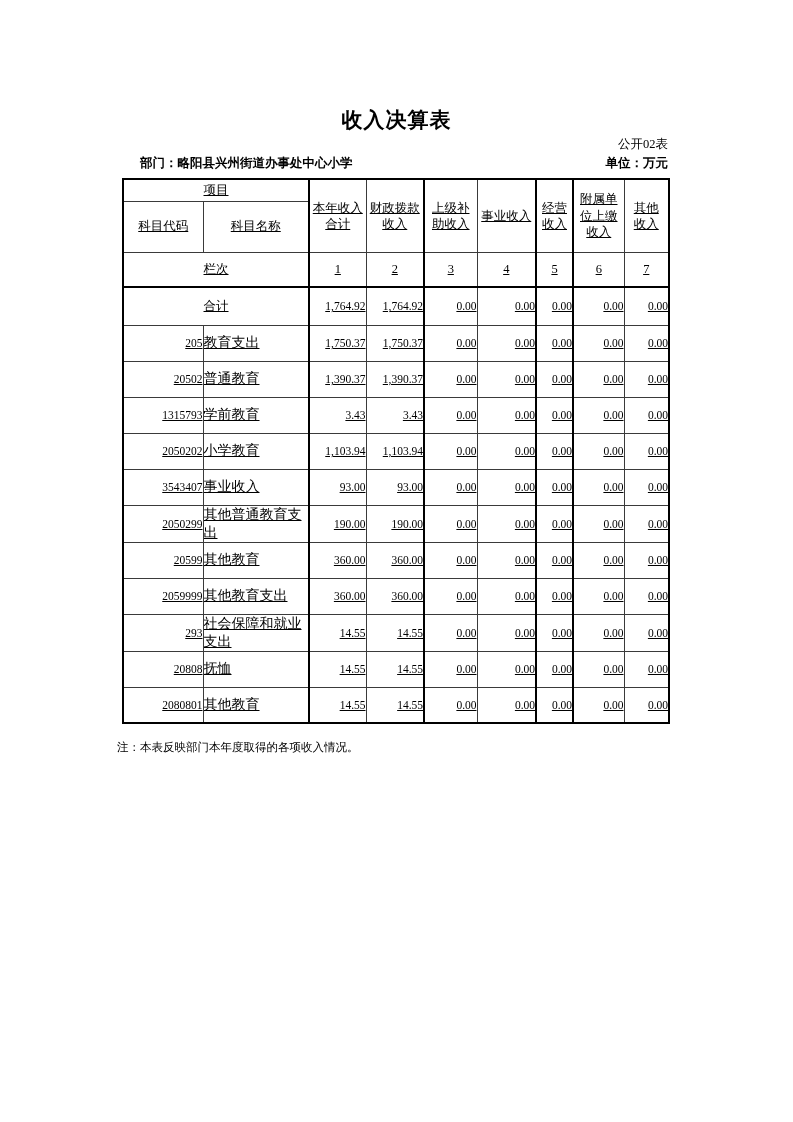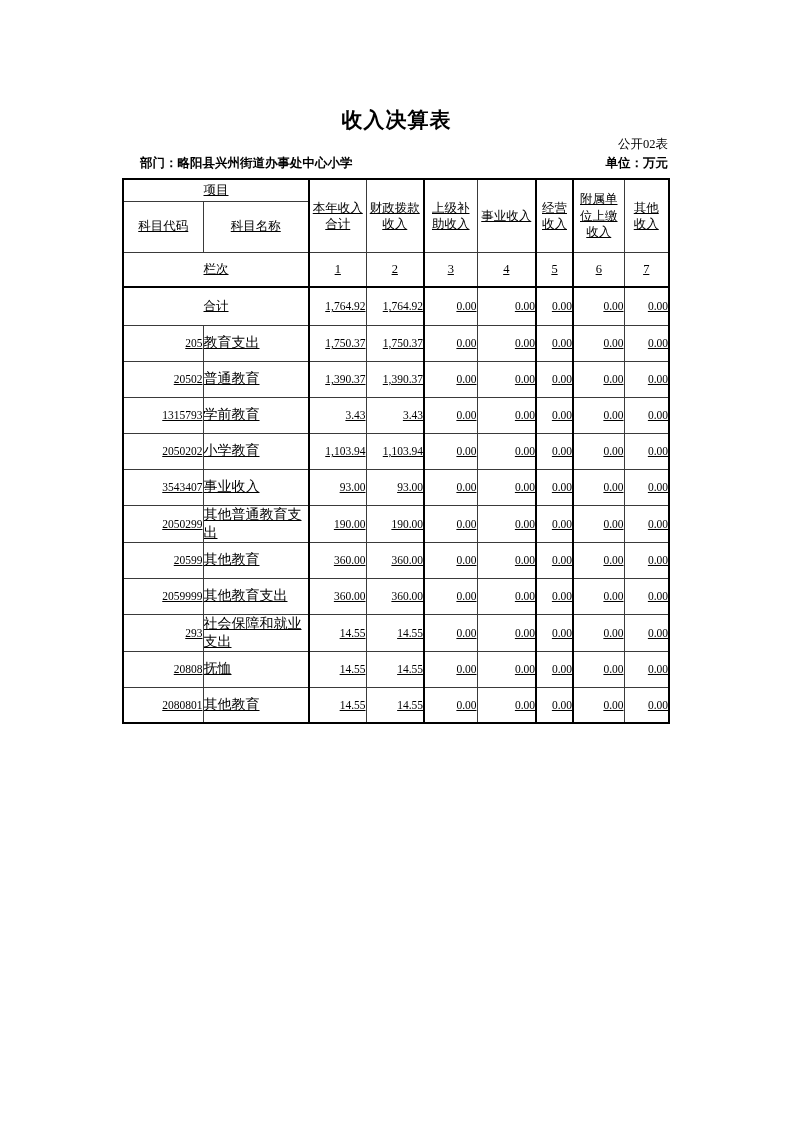--- a/index.html
+++ b/index.html
@@ -296,14 +296,15 @@
         <td class="cell-num b-r2">14.55</td>
         <td class="cell-num">0.00</td>
         <td class="cell-num b-r2">0.00</td>
         <td class="cell-num b-r2">0.00</td>
         <td class="cell-num">0.00</td>
         <td class="cell-num">0.00</td>
       </tr>
     </tbody>
   </table>
 
+  <div class="foot-note">注：本表反映部门本年度取得的各项收入情况。</div>
 
 </div>
 
 </body></html>

